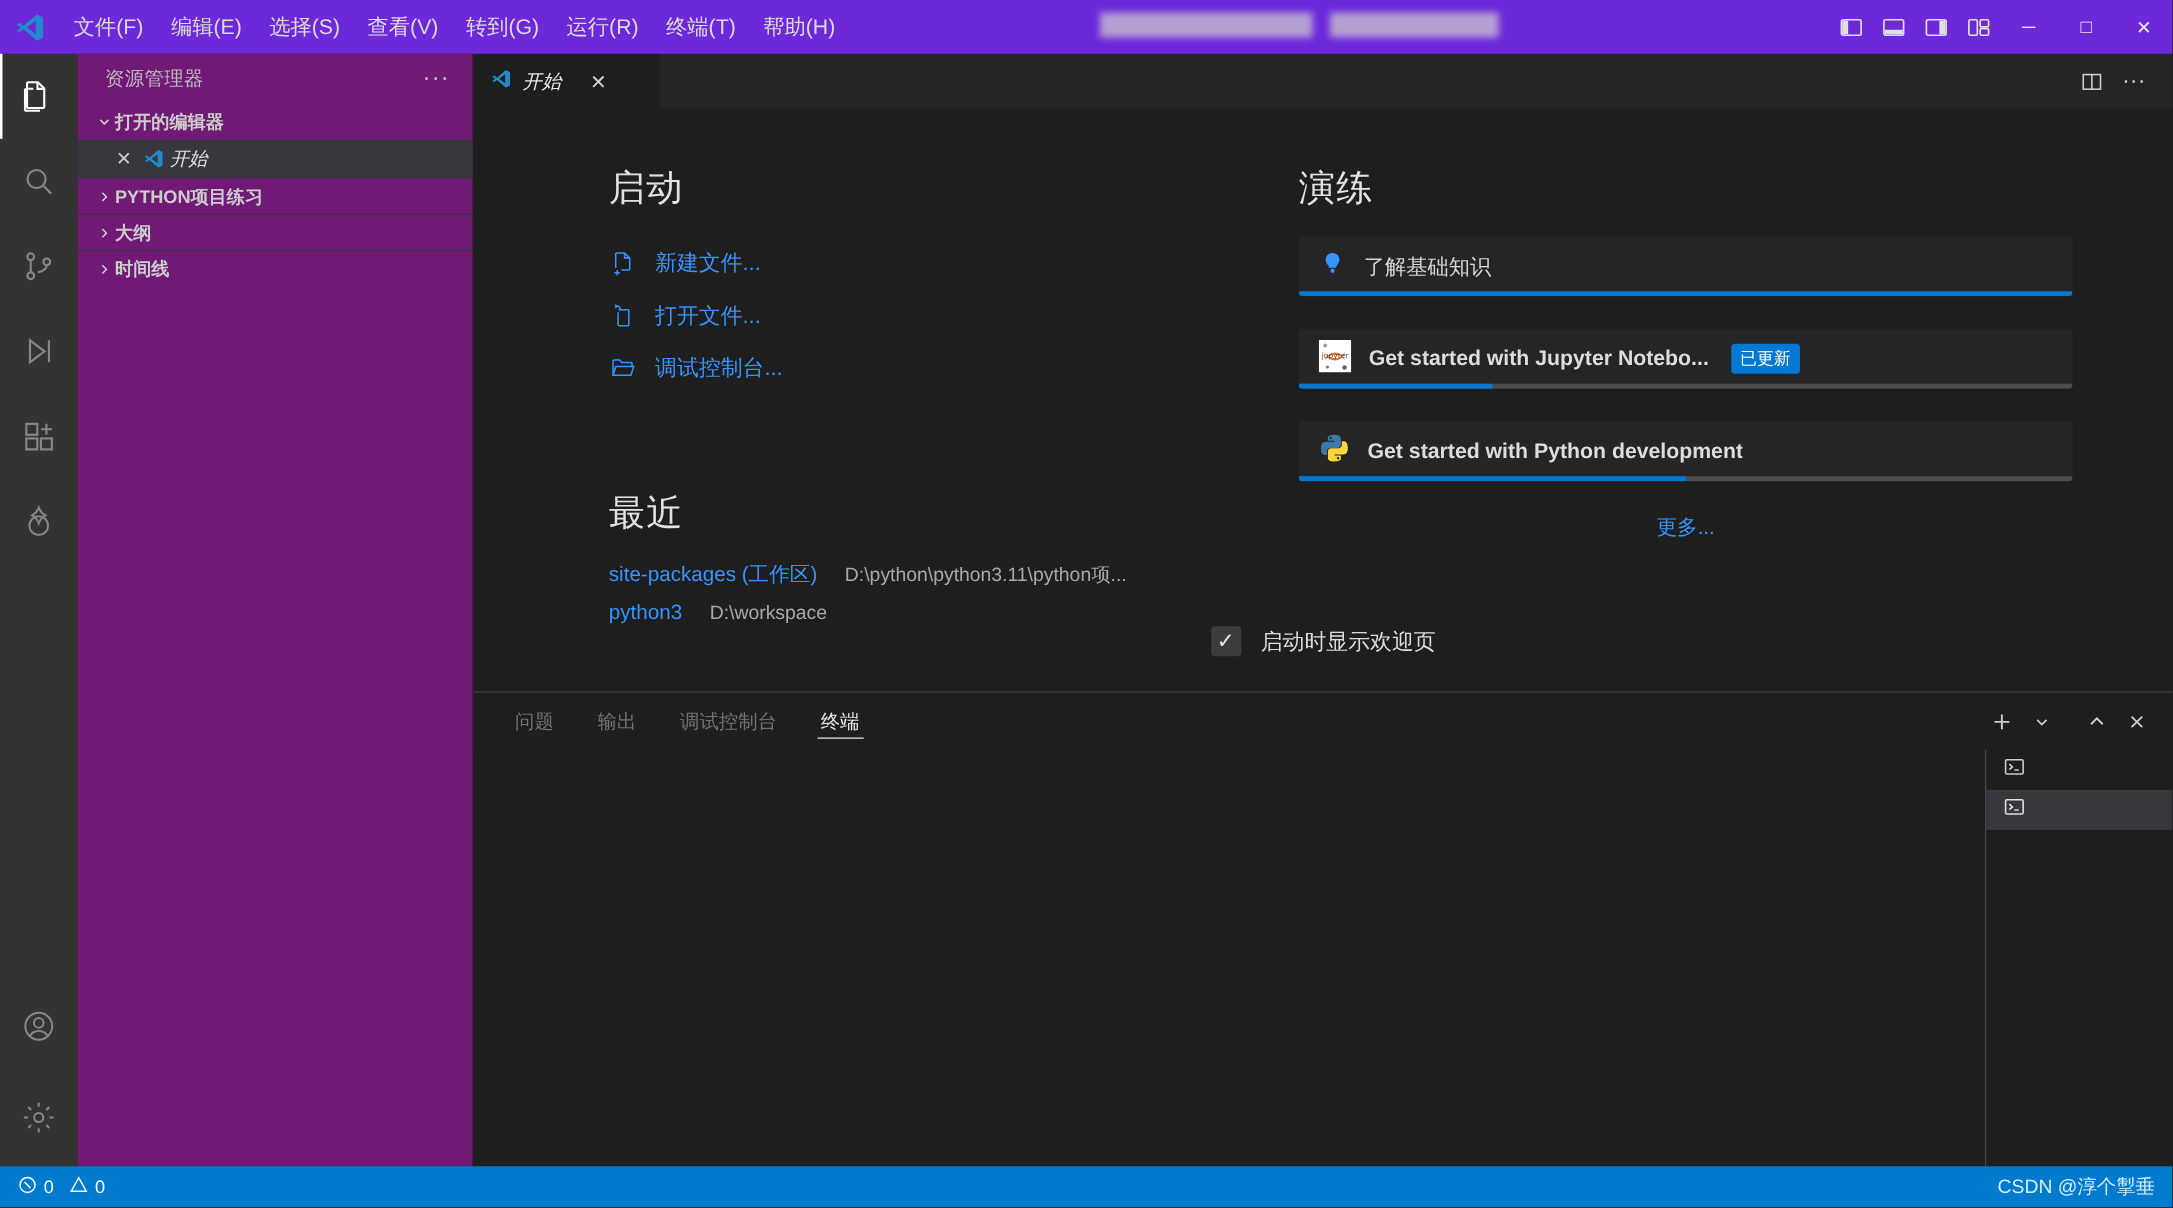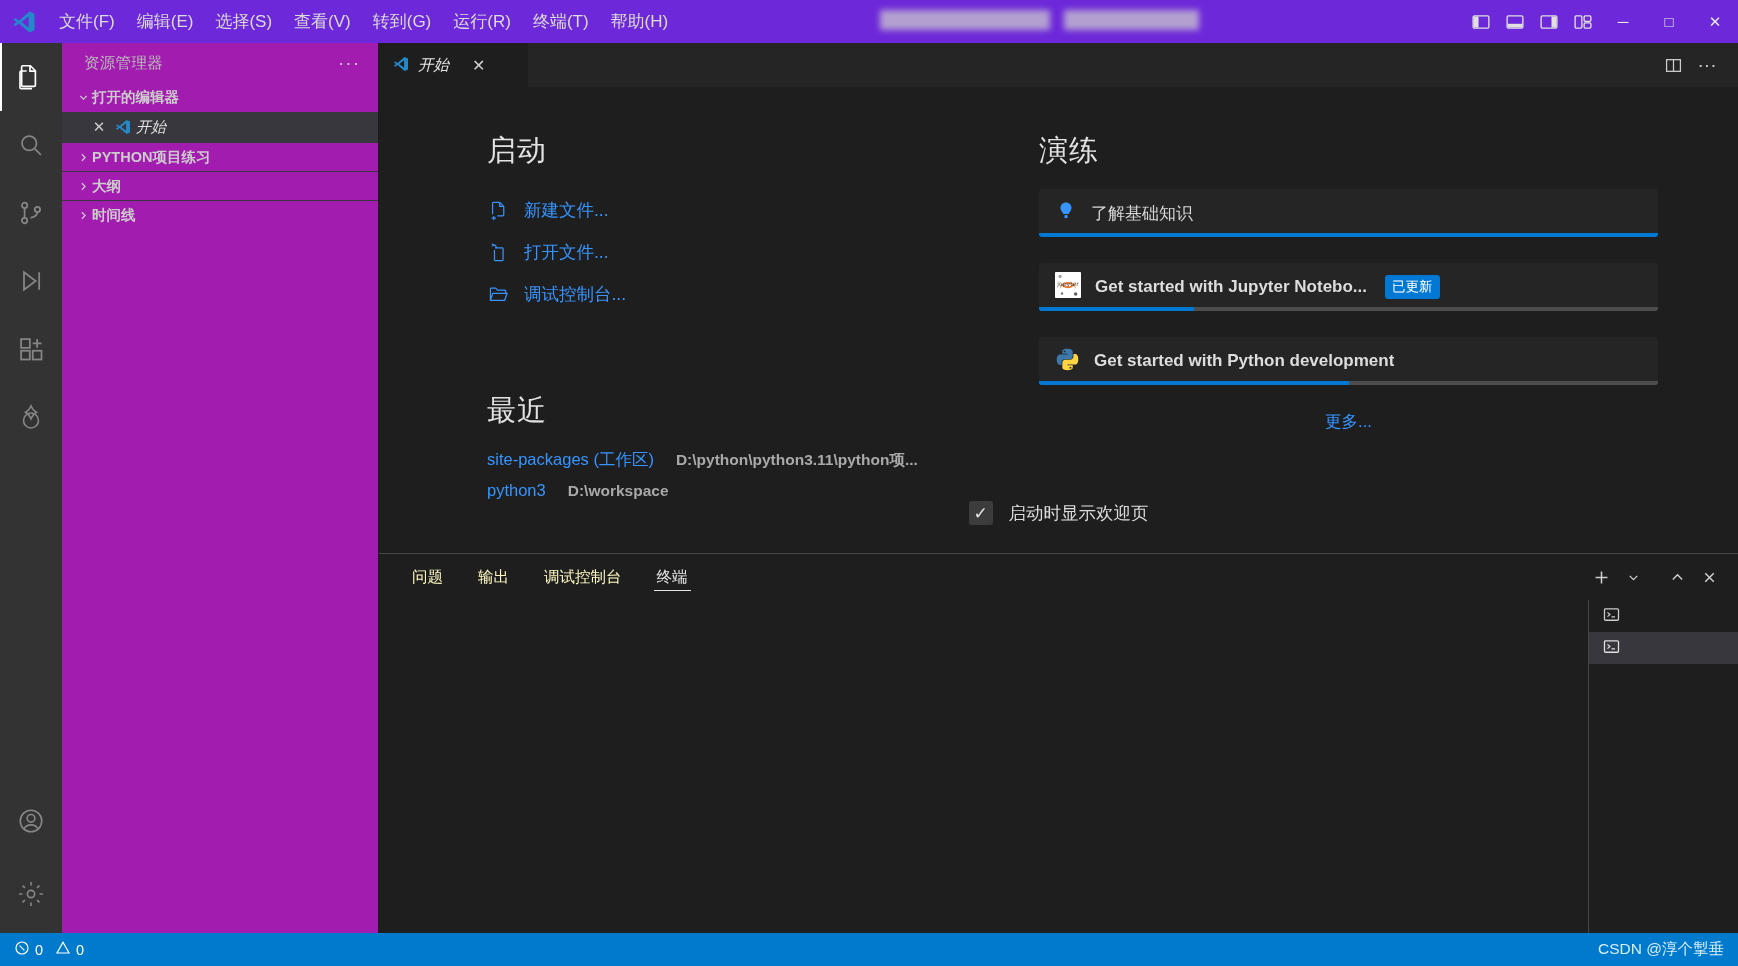--- a/index.html
+++ b/index.html
@@ -50,21 +50,21 @@
     position: relative; color: #868686;
   }
   .act-item.active { color: #ffffff; }
   .act-item.active::before {
     content: ""; position: absolute; left: 0; top: 0; bottom: 0; width: 2px; background: #ffffff;
   }
   .act-spacer { flex: 1; }
 
   
   .sidebar {
-    width: 317px; flex: 0 0 317px; background: #a21caf;
+    width: 317px; flex: 0 0 317px; background: #701a75;
     display: flex; flex-direction: column; border-right: 1px solid #1b1b1b;
   }
   .sb-header {
     height: 40px; display: flex; align-items: center;
     padding: 0 18px 0 22px; justify-content: space-between;
   }
   .sb-title { font-size: 15.5px; color: #bbbbbb; letter-spacing: .3px; }
   .sb-dots { color: #cccccc; font-size: 19px; letter-spacing: 1px; line-height: 10px; }
   .sb-section {
     height: 29px; display: flex; align-items: center; padding-left: 12px;
@@ -106,21 +106,21 @@
   .w-right { flex: 1; padding-left: 12px; padding-right: 80px; }
   .w-h1 { font-size: 29px; color: #e2e2e2; font-weight: normal; margin-bottom: 18px; letter-spacing: 1px; }
   .start-item {
     display: flex; align-items: center; gap: 15px;
     height: 42px; color: #3794ff; font-size: 17.5px;
   }
   .start-ico { width: 22px; display: inline-flex; justify-content: center; }
   .recent-block { margin-top: 76px; }
   .recent-row { display: flex; align-items: baseline; gap: 22px; height: 32px; font-size: 16.5px; }
   .recent-name { color: #3794ff; }
-  .recent-path { color: #a9a9a9; font-size: 15.5px; font-weight: bold; }
+  .recent-path { color: #a9a9a9; font-size: 15.5px; }
 
   
   .wt-card {
     position: relative; background: #252526; border-radius: 3px;
     margin-bottom: 26px; height: 48px;
     display: flex; align-items: center; padding: 0 16px; gap: 14px;
     overflow: hidden;
   }
   .wt-title { font-size: 17px; color: #d6d6d6; white-space: nowrap; overflow: hidden; }
   .wt-title.bold { font-weight: bold; color: #dddddd; }
@@ -141,21 +141,21 @@
     display: flex; align-items: center; justify-content: center; color: #e6e6e6; font-size: 17px;
   }
   .chk-label { font-size: 17.5px; color: #dcdcdc; }
 
   
   .panel { height: 380px; flex: 0 0 380px; background: #1e1e1e; border-top: 1px solid #474747;
            display: flex; flex-direction: column; }
   .panel-head { height: 46px; flex: 0 0 46px; display: flex; align-items: stretch; padding-left: 20px; }
   .p-tab {
     display: flex; align-items: center; padding: 0 13px; margin-right: 9px;
-    font-size: 15.5px; color: #fef9c3; position: relative;
+    font-size: 15.5px; color: #737373; position: relative;
   }
   .p-tab.active { color: #e7e7e7; }
   .p-tab.active::after {
     content: ""; position: absolute; left: 10px; right: 10px; bottom: 9px; height: 1.5px; background: #e7e7e7;
   }
   .panel-actions { margin-left: auto; display: flex; align-items: center; gap: 2px; padding-right: 14px; }
   .p-btn { width: 30px; height: 30px; display: flex; align-items: center; justify-content: center; color: #cfcfcf; }
   .panel-body { flex: 1; display: flex; min-height: 0; }
   .term-area { flex: 1; background: #1e1e1e; }
   .term-list { width: 150px; flex: 0 0 150px; background: #1e1e1e; border-left: 1px solid #474747; }

